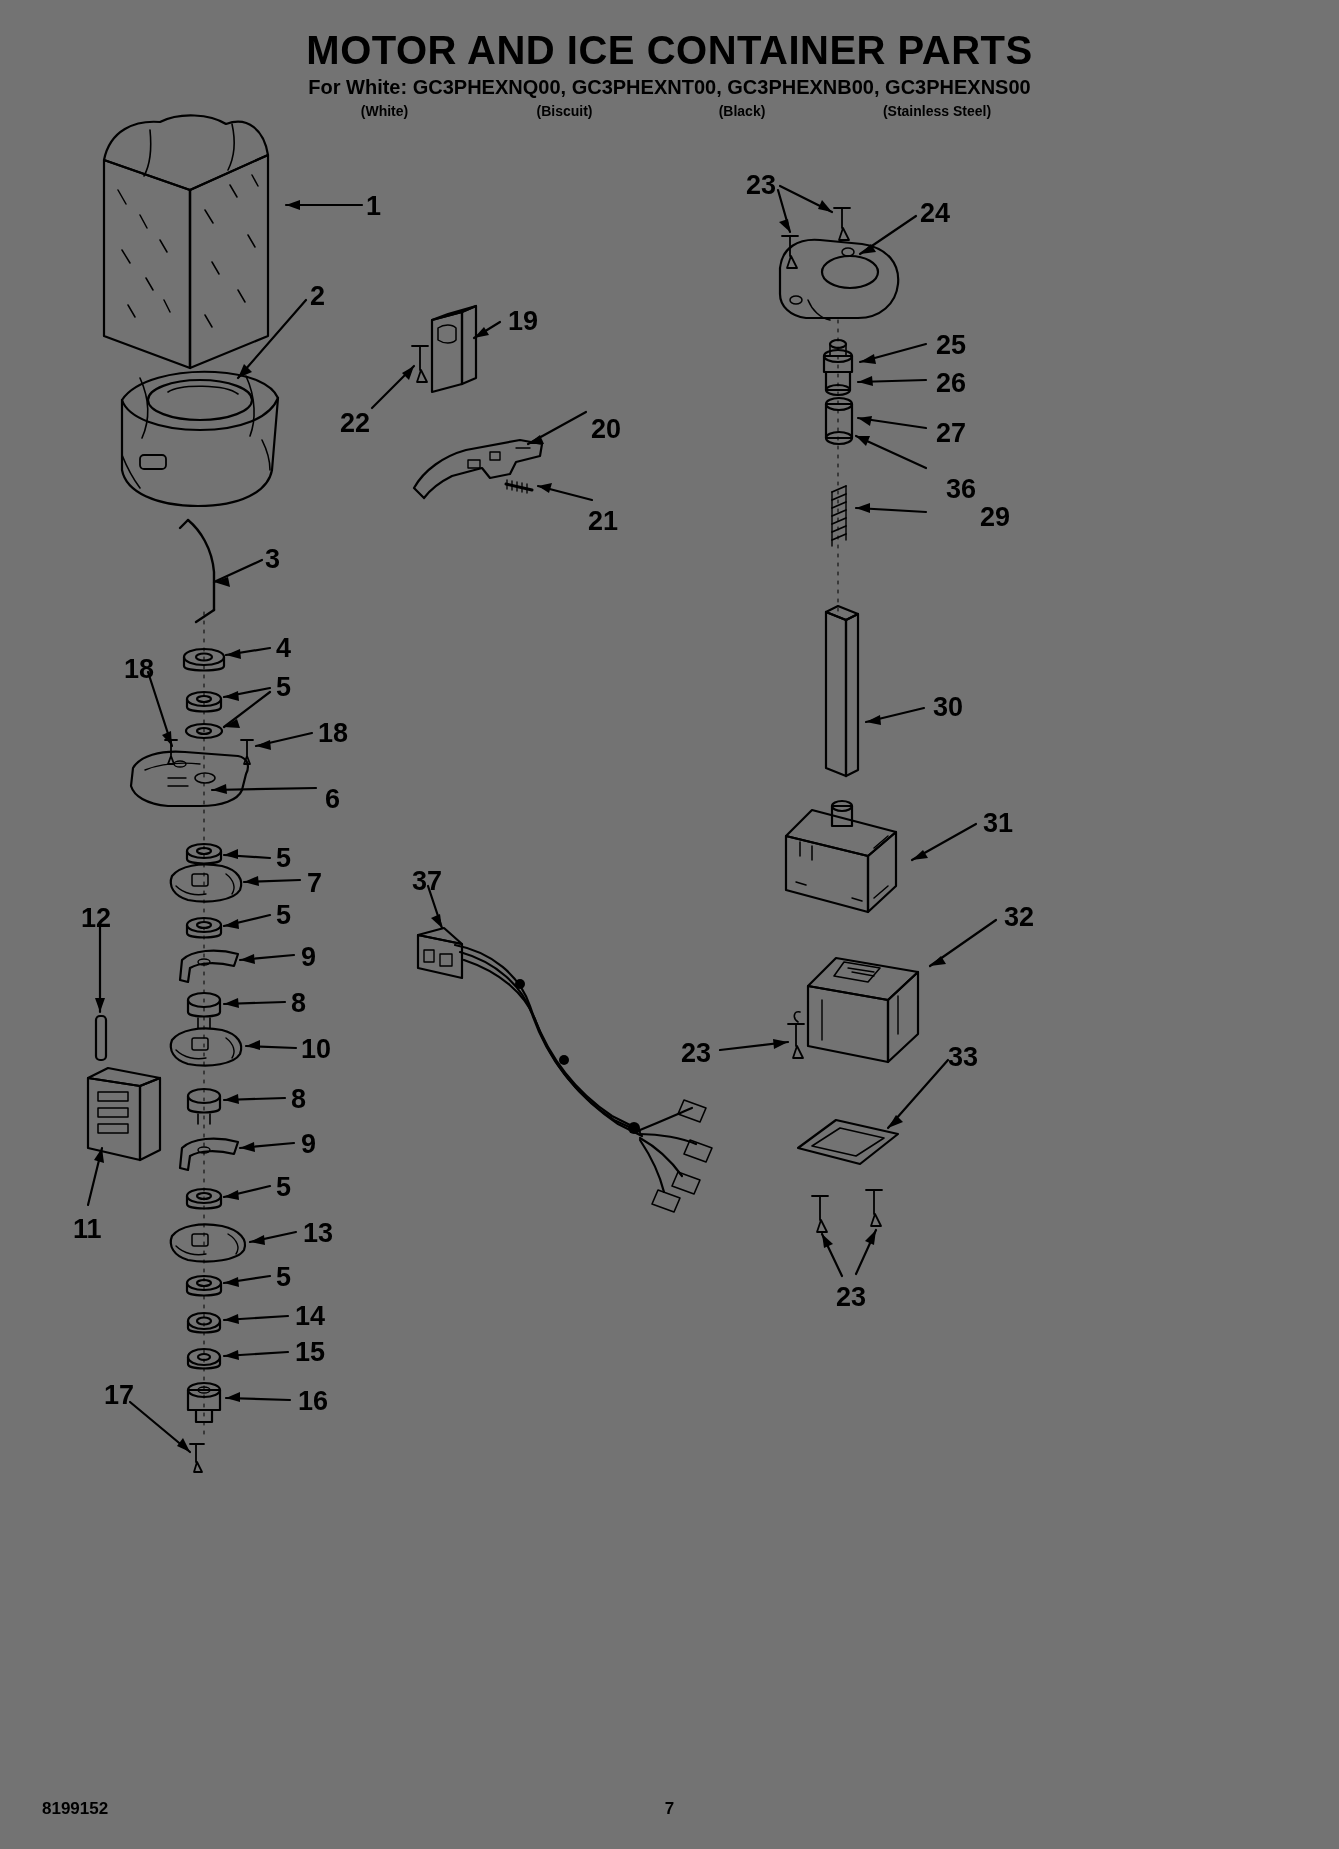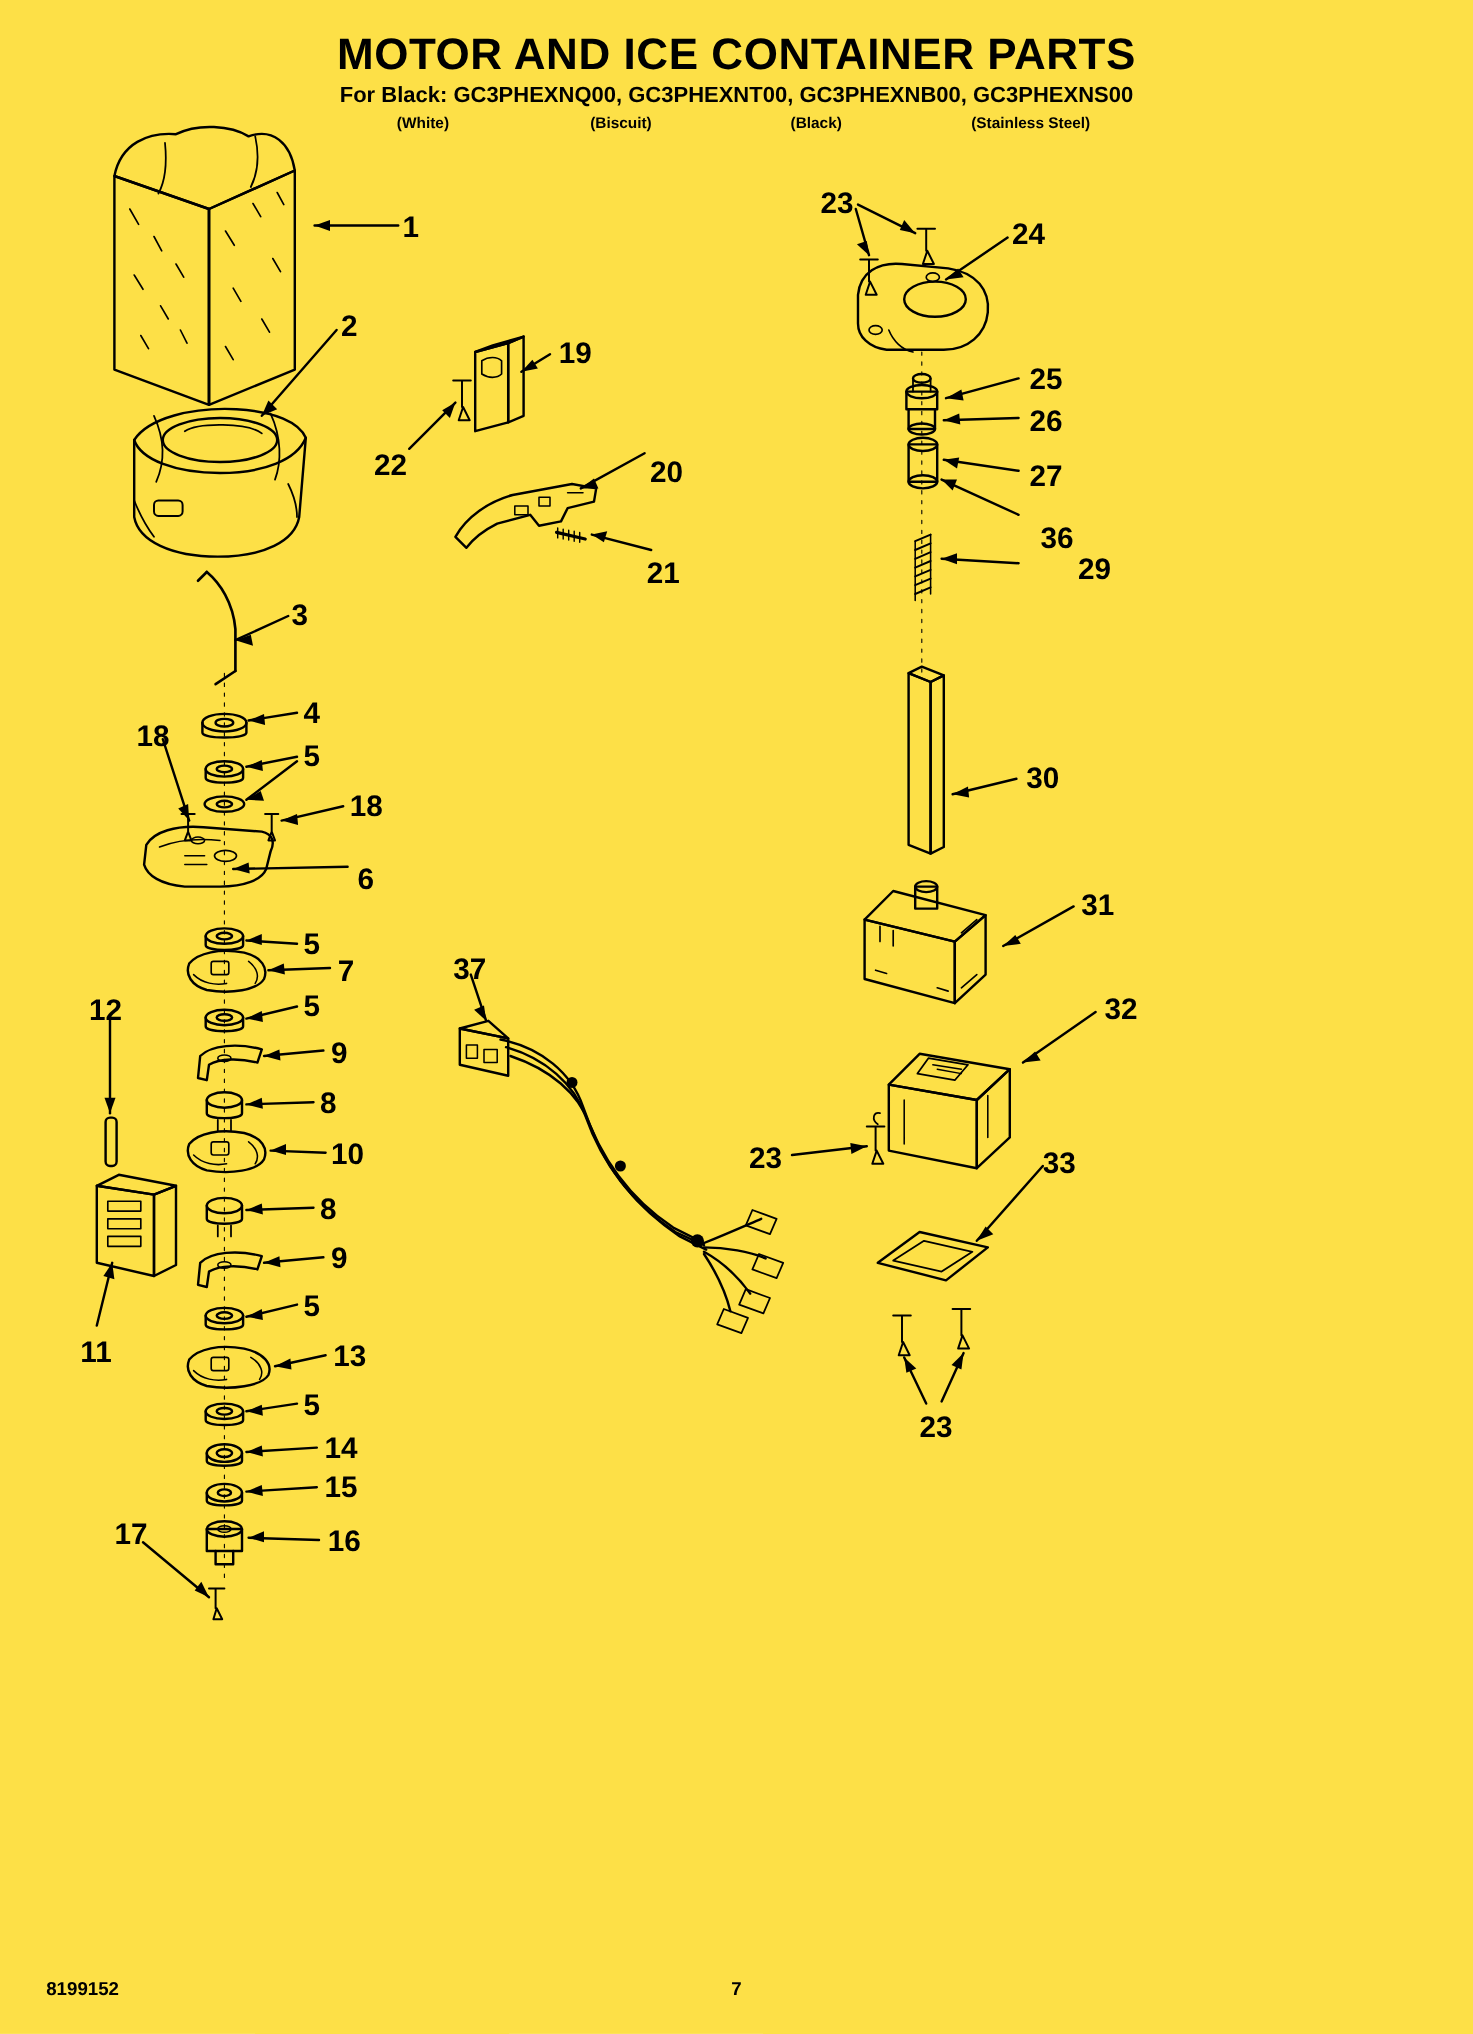--- a/index.html
+++ b/index.html
@@ -8,21 +8,21 @@
     background: #ffffff;
   }
   body {
     font-family: "Liberation Sans", sans-serif;
     color: #000000;
   }
   #page {
     position: relative;
     width: 1339px;
     height: 1849px;
-    background: #fde047;
+    background: #737373;
     overflow: hidden;
   }
   
   .title {
     position: absolute;
     top: 28px;
     left: 0;
     width: 100%;
     text-align: center;
     font-size: 40px;
@@ -90,21 +90,21 @@
   #art line, #art path, #art polyline, #art polygon, #art ellipse, #art circle, #art rect {
     vector-effect: non-scaling-stroke;
   }
 </style>
 </head>
 <body>
 
 <div id="page">
 
   <div class="title">MOTOR AND ICE CONTAINER PARTS</div>
-  <div class="subtitle">For Black: GC3PHEXNQ00, GC3PHEXNT00, GC3PHEXNB00, GC3PHEXNS00</div>
+  <div class="subtitle">For White: GC3PHEXNQ00, GC3PHEXNT00, GC3PHEXNB00, GC3PHEXNS00</div>
   <div class="colorrow">
     <span class="c1">(White)</span><span class="c2">(Biscuit)</span><span class="c3">(Black)</span><span class="c4">(Stainless Steel)</span>
   </div>
 
   <svg id="art" viewBox="0 0 1339 1849" xmlns="http://www.w3.org/2000/svg" fill="none" stroke="#000" stroke-width="2.2" stroke-linecap="round" stroke-linejoin="round">
 
     <g>
       <path d="M104 160 L104 336 L190 368 L190 190 Z"></path>
       <path d="M190 190 L190 368 L268 336 L268 155 Z"></path>
       <path d="M104 160 C110 130 135 120 160 122 C180 112 210 114 226 124 C248 116 264 130 268 155 L190 190 Z"></path>

